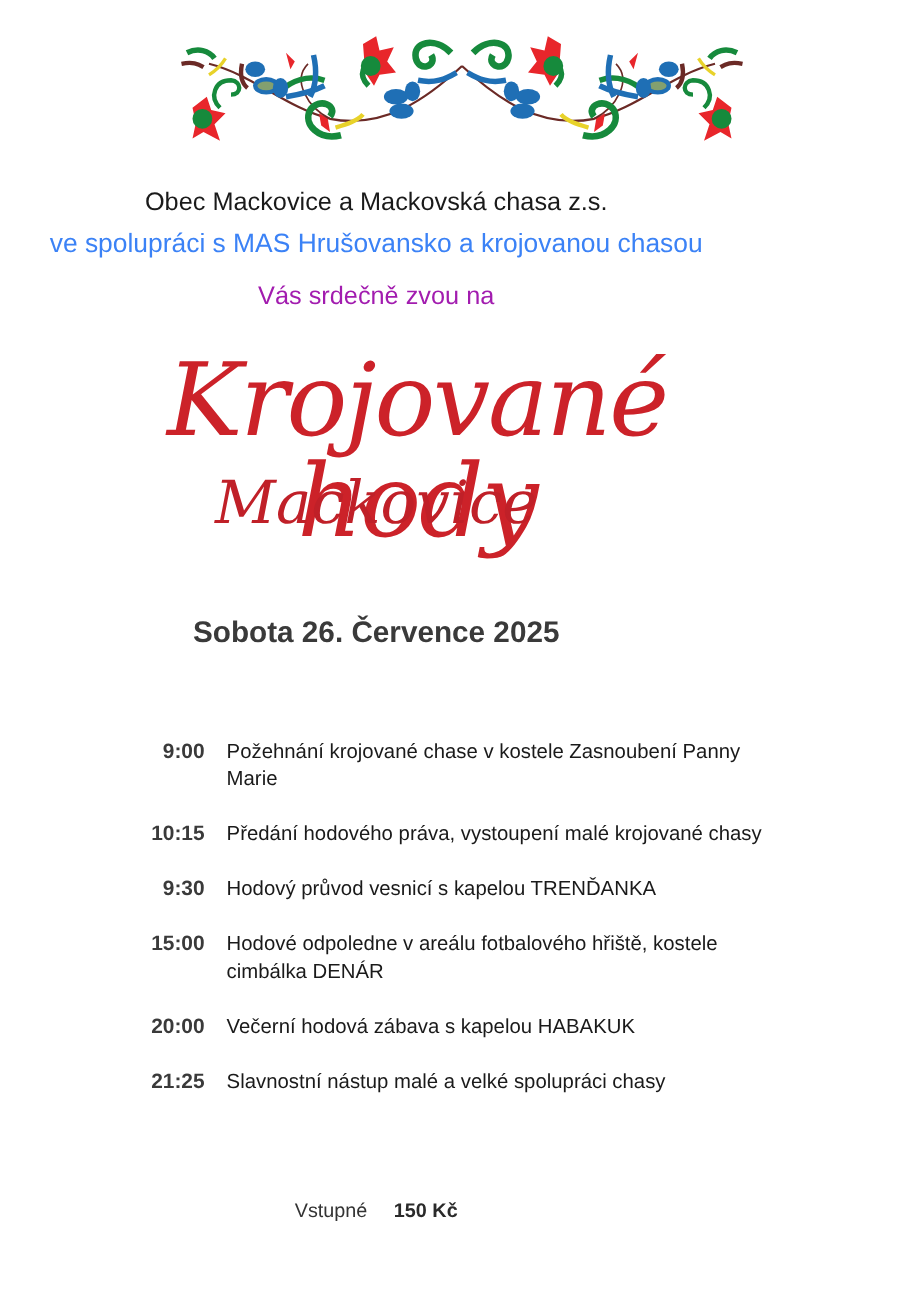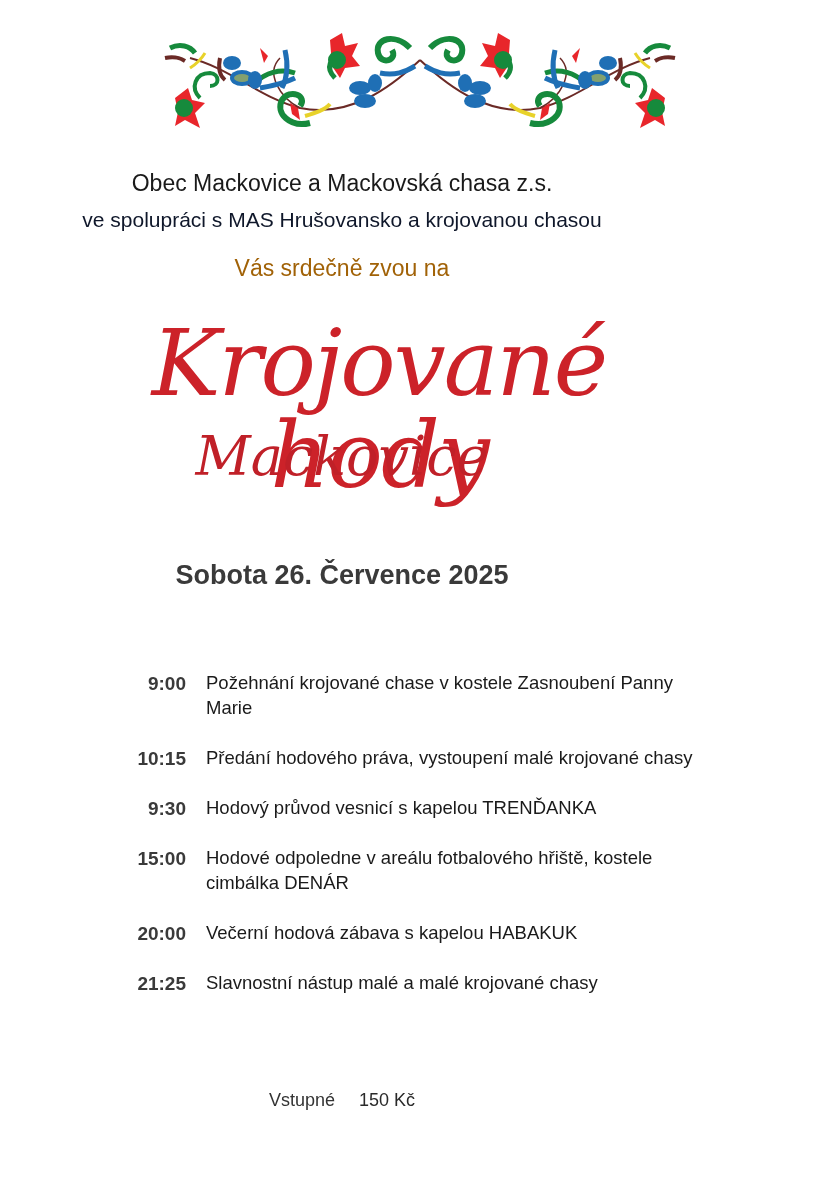--- a/index.html
+++ b/index.html
@@ -1,30 +1,30 @@
 <!DOCTYPE html>
 <html><head>
 <meta charset="utf-8">
 <style>
   html, body { margin:0; padding:0; background:#ffffff; }
   body { width:840px; height:1190px; position:relative; overflow:hidden; font-family:"Liberation Sans", sans-serif; }
   .ornament { position:absolute; left:160px; top:28px; width:520px; height:105px; }
   .center { position:absolute; left:0; width:684px; text-align:center; }
   .org { top:170px; font-size:23px; color:#1a1a1a; }
-  .collab { top:208px; font-size:21px; color:#0f172a; }
-  .invite { top:255px; font-size:23px; color:#a16207; }
+  .collab { top:208px; font-size:24px; color:#3b82f6; }
+  .invite { top:255px; font-size:23px; color:#a21caf; }
   .title { top:318px; font-family:"DejaVu Serif", serif; font-style:italic; font-size:92px; color:#cc2229; letter-spacing:-2px; line-height:1;padding-left:37px; }
   .subtitle { top:430px; font-family:"DejaVu Serif", serif; font-style:italic; font-size:54px; color:#c02028; line-height:1; }
   .date { top:560px; font-size:27px; font-weight:bold; color:#3a3a3a; }
   .schedule { position:absolute; left:120px; top:670px; width:600px; }
   .row { display:flex; align-items:flex-start; margin-bottom:25px; }
   .time { width:66px; text-align:right; font-weight:bold; font-size:19px; color:#3a3a3a; padding-top:3px; }
   .desc { margin-left:20px; width:500px; font-size:18.5px; color:#1a1a1a; line-height:25px; }
   .fee { top:1090px; font-size:18px; color:#333; }
-  .fee .price { font-weight:normal; margin-left:24px; color:#2a2a2a; }
+  .fee .price { font-weight:bold; margin-left:24px; color:#2a2a2a; }
 </style>
 </head>
 <body>
 
 <svg class="ornament" viewBox="0 0 520 105">
   <g id="half" fill="none">
 
     <path d="M260 32 C230 60 190 90 140 80 C100 70 70 40 30 30" stroke="#6b2a26" stroke-width="2"></path>
     <path d="M140 80 C120 70 105 45 120 30" stroke="#6b2a26" stroke-width="1.5"></path>
 
@@ -88,19 +88,19 @@
   <div class="row">
     <div class="time">15:00</div>
     <div class="desc">Hodové odpoledne v areálu fotbalového hřiště, kostele cimbálka DENÁR</div>
   </div>
   <div class="row">
     <div class="time">20:00</div>
     <div class="desc">Večerní hodová zábava s kapelou HABAKUK</div>
   </div>
   <div class="row">
     <div class="time">21:25</div>
-    <div class="desc">Slavnostní nástup malé a malé krojované chasy</div>
+    <div class="desc">Slavnostní nástup malé a velké spolupráci chasy</div>
   </div>
 </div>
 
 <div class="center fee">
   <span>Vstupné</span><span class="price">150 Kč</span>
 </div>
 
 </body></html>

